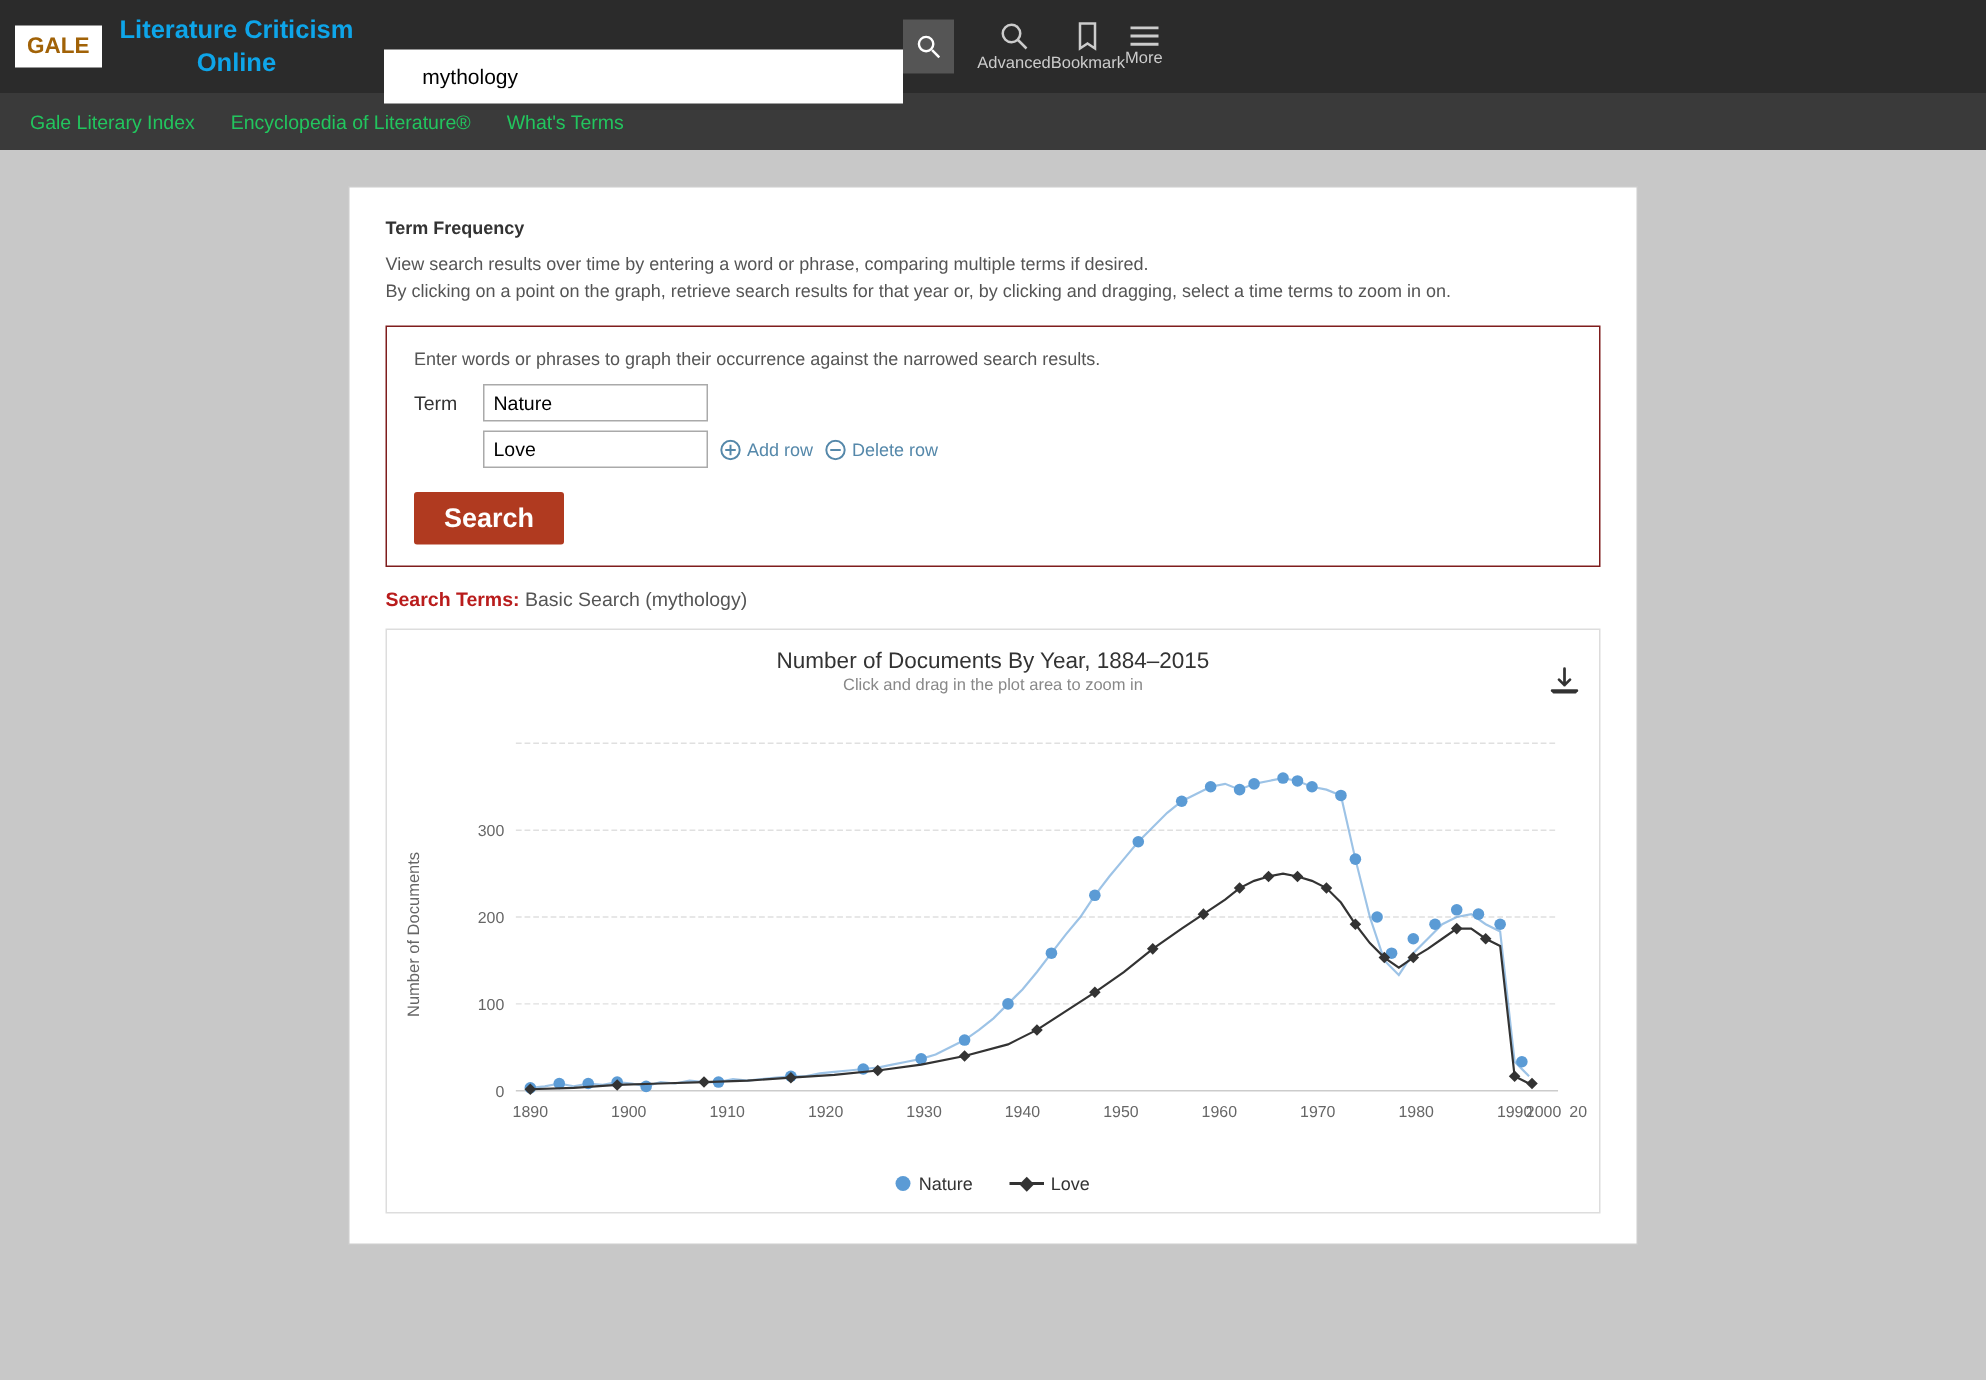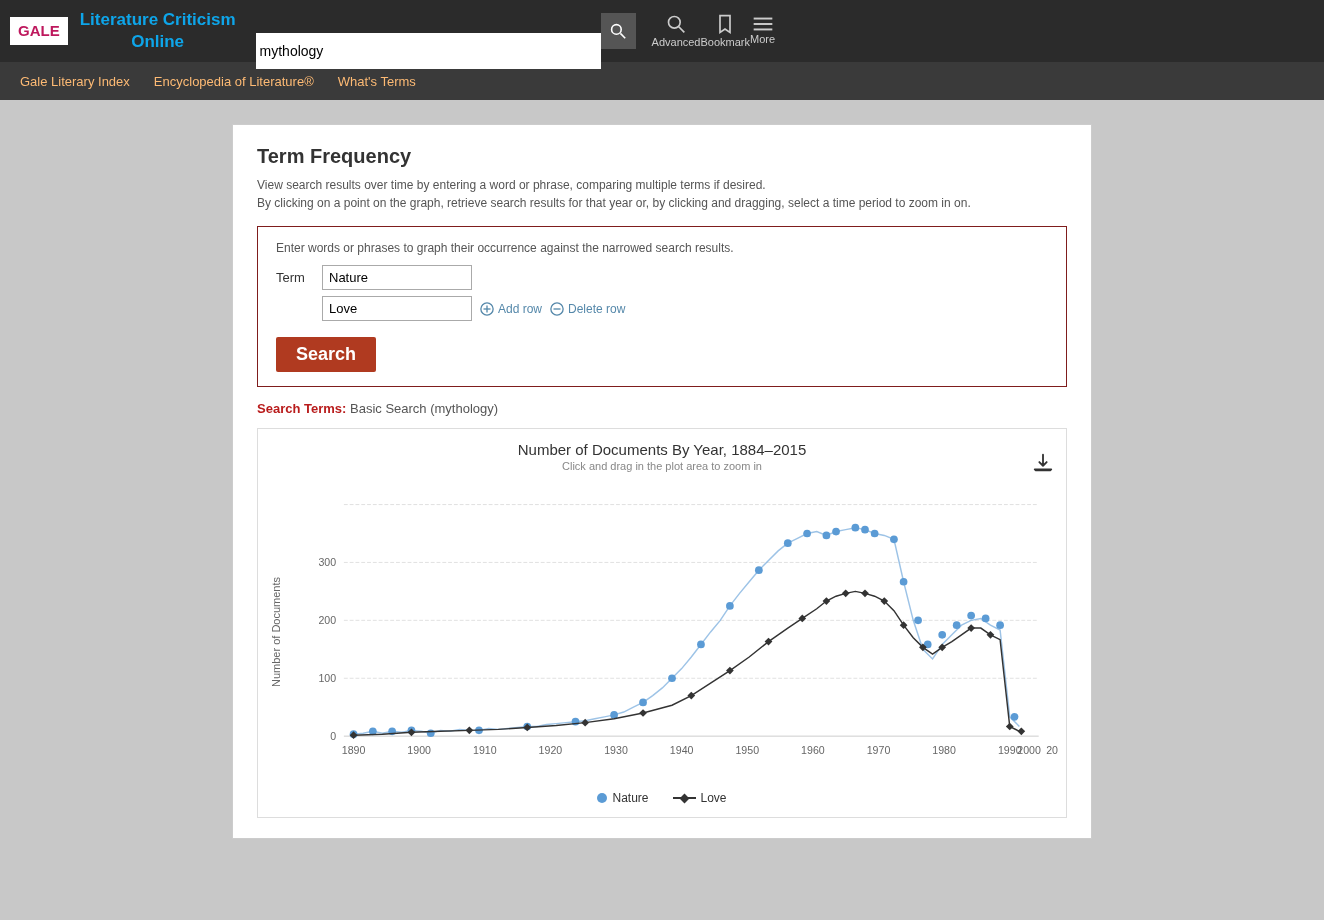--- a/index.html
+++ b/index.html
@@ -1,40 +1,40 @@
 <!DOCTYPE html>
 <html><head>
   <meta charset="utf-8">
   <style>
     * { box-sizing: border-box; margin: 0; padding: 0; }
     body { background: #c8c8c8; font-family: Arial, sans-serif; font-size: 13px; color: #333; min-height: 920px; }
 
     
     .header { background: #2b2b2b; display: flex; align-items: center; height: 62px; padding: 0 10px; }
-    .gale-logo { background: #fff; color: #be185d; font-weight: bold; font-size: 15px; padding: 6px 8px; margin-right: 12px; line-height: 1.1; min-width: 44px; text-align: center; }
+    .gale-logo { background: #fff; color: #a16207; font-weight: bold; font-size: 15px; padding: 6px 8px; margin-right: 12px; line-height: 1.1; min-width: 44px; text-align: center; }
     .header-title { color: #0ea5e9; font-size: 17px; font-weight: bold; line-height: 1.3; margin-right: 20px; text-align: center; }
     .search-bar { display: flex; align-items: center; flex: 1; max-width: 380px; }
-    .search-bar input { width: 100%; height: 36px; padding: 0 4px; font-size: 14px; border: none; outline: none; margin-top: 40px; }
+    .search-bar input { width: 100%; height: 36px; padding: 0 26px; font-size: 14px; border: none; outline: none; margin-top: 40px; }
     .search-bar button { background: #555; border: none; height: 36px; width: 38px; cursor: pointer; display: flex; align-items: center; justify-content: center; }
     .search-bar button svg { fill: #fff; }
     .header-actions { display: flex; align-items: center; margin-left: 16px; }
     .header-action { display: flex; flex-direction: column; align-items: center; color: #ccc; font-size: 11px; cursor: pointer; gap: 2px; }
     .header-action svg { fill: #ccc; }
     .header-action span { font-size: 11px; }
 
     
     .subnav { background: #3a3a3a; display: flex; align-items: center; height: 38px; padding: 0 20px; gap: 24px; }
-    .subnav a { color: #fdba74; text-decoration: none; font-size: 13px; }
+    .subnav a { color: #22c55e; text-decoration: none; font-size: 13px; }
 
     
     .main { display: flex; justify-content: center; padding: 24px 20px; }
     .content-box { background: #fff; border: 1px solid #ccc; padding: 20px 24px; width: 860px; max-width: 100%; }
 
     
-    .section-title { font-size: 20px; font-weight: bold; color: #333; margin-bottom: 8px; }
+    .section-title { font-size: 12px; font-weight: bold; color: #333; margin-bottom: 8px; }
     .description { font-size: 12px; color: #555; line-height: 1.5; margin-bottom: 14px; }
 
     
     .term-input-box { border: 1px solid #7f1d1d; padding: 14px 18px; margin-bottom: 14px; }
     .term-input-label { font-size: 12px; color: #555; margin-bottom: 10px; }
     .term-row { display: flex; align-items: center; margin-bottom: 6px; gap: 8px; }
     .term-label { font-size: 13px; color: #333; min-width: 38px; }
     .term-input { border: 1px solid #aaa; padding: 4px 6px; font-size: 13px; width: 150px; }
     .add-row-btn, .delete-row-btn { display: flex; align-items: center; gap: 4px; font-size: 12px; color: #5588aa; cursor: pointer; background: none; border: none; padding: 0; }
     .add-row-btn svg, .delete-row-btn svg { fill: #5588aa; }
@@ -108,21 +108,21 @@
   <a href="#">What's Terms</a>
 </div>
 
 <div class="main">
   <div class="content-box">
 
     <div class="section-title">Term Frequency</div>
 
     <div class="description">
       <span>View search results over time by entering a word or phrase, comparing multiple terms if desired.</span><br>
-      <span>By clicking on a point on the graph, retrieve search results for that year or, by clicking and dragging, select a time period to zoom in on.</span>
+      <span>By clicking on a point on the graph, retrieve search results for that year or, by clicking and dragging, select a time terms to zoom in on.</span>
     </div>
 
     <div class="term-input-box">
       <div class="term-input-label">Enter words or phrases to graph their occurrence against the narrowed search results.</div>
 
       <div class="term-row">
         <span class="term-label">Term</span>
         <input class="term-input" type="text" value="Nature" style="">
       </div>
 

